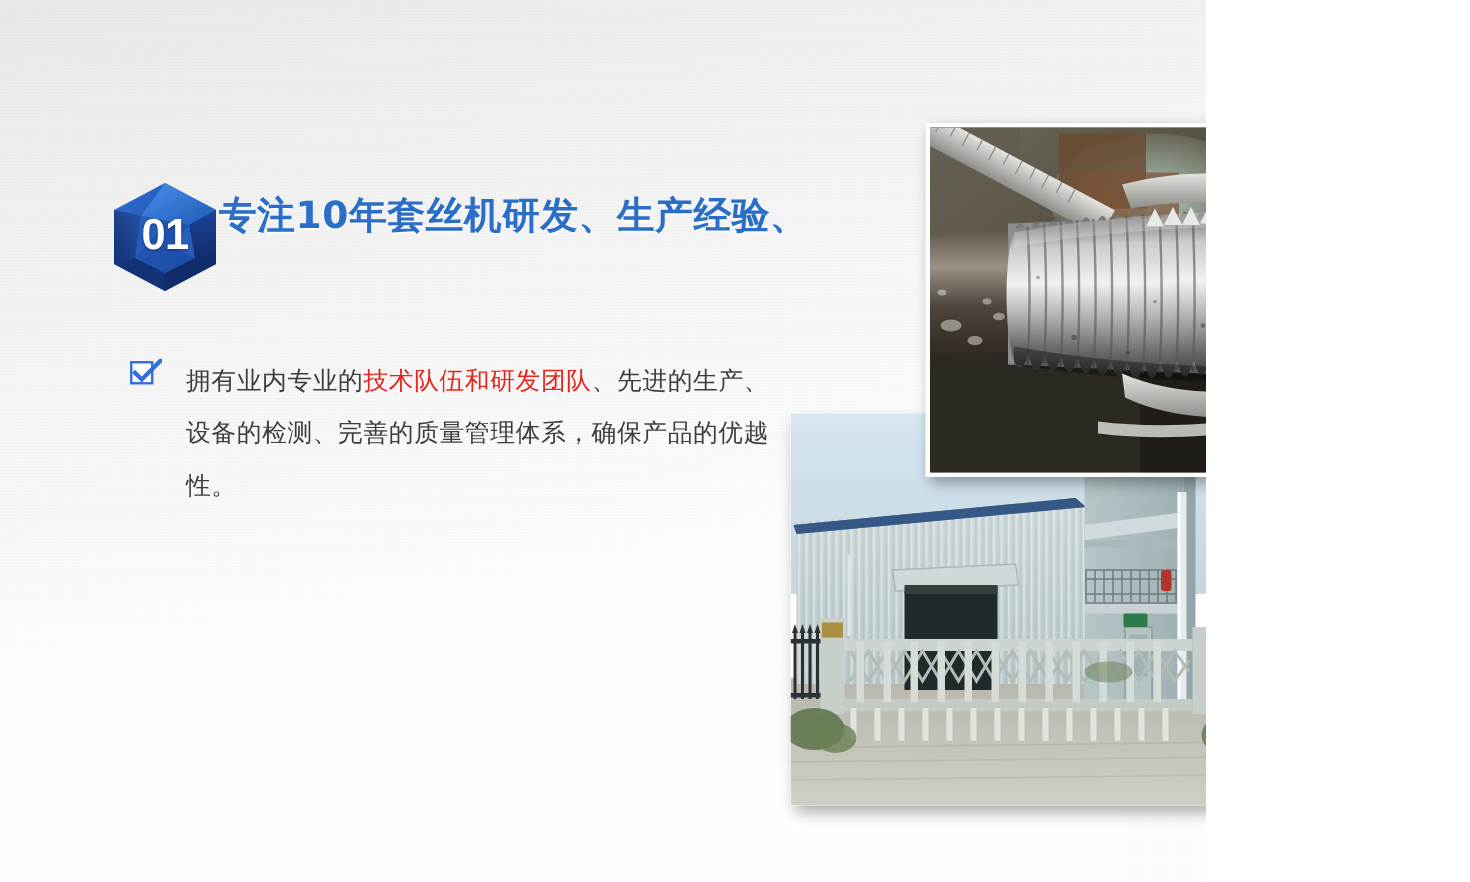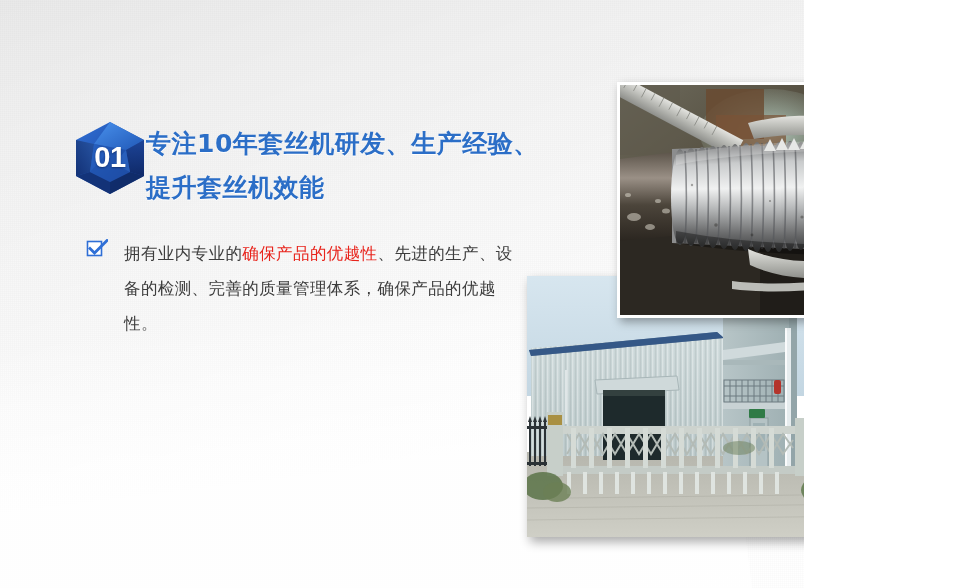--- a/index.html
+++ b/index.html
@@ -206,35 +206,34 @@
           <polygon points="36,74 36,62 56,52 70,56" fill="#0f2a66" opacity="0.92"></polygon>
           <polygon points="20,24 52,30 56,52 36,62 16,52" fill="#1f54ae" opacity="0.55"></polygon>
           <polygon points="20,24 36,30 16,52" fill="#2b66c8" opacity="0.45"></polygon>
           <polygon points="52,30 56,52 40,44" fill="#3b7ada" opacity="0.35"></polygon>
         </svg>
         <div class="badge-num">01</div>
       </div>
 
       <div class="headline">
         <span class="hl-line">专注10年套丝机研发、生产经验、</span>
-        <span class="hl-line">提升套丝机效能</span>
       </div>
     </div>
 
     <div class="bullets">
 
 
       <div class="bullet">
         <span class="chk">
           <svg viewBox="0 0 22 20">
             <rect x="1.5" y="2.5" width="14" height="14" fill="#ffffff" stroke="#2f6fd6" stroke-width="1.6"></rect>
             <path d="M4 9.5 L8.5 14 L21 1.5" fill="none" stroke="#2f6fd6" stroke-width="2.8" stroke-linecap="square"></path>
           </svg>
         </span>
-        <span class="bullet-text"><span>拥有业内专业的</span><span class="em">确保产品的优越性</span><span>、先进的生产、设备的检测、完善的质量管理体系，确保产品的优越性。</span></span>
+        <span class="bullet-text"><span>拥有业内专业的</span><span class="em">技术队伍和研发团队</span><span>、先进的生产、设备的检测、完善的质量管理体系，确保产品的优越性。</span></span>
       </div>
 
     </div>
   </div>
 
   <div class="photo photo-bottom">
     <div class="canvas">
       <svg viewBox="0 0 352 261" preserveAspectRatio="none" style="display:block;width:100%;height:100%">
         <defs>
           <linearGradient id="sky" x1="0" y1="0" x2="0" y2="1">

